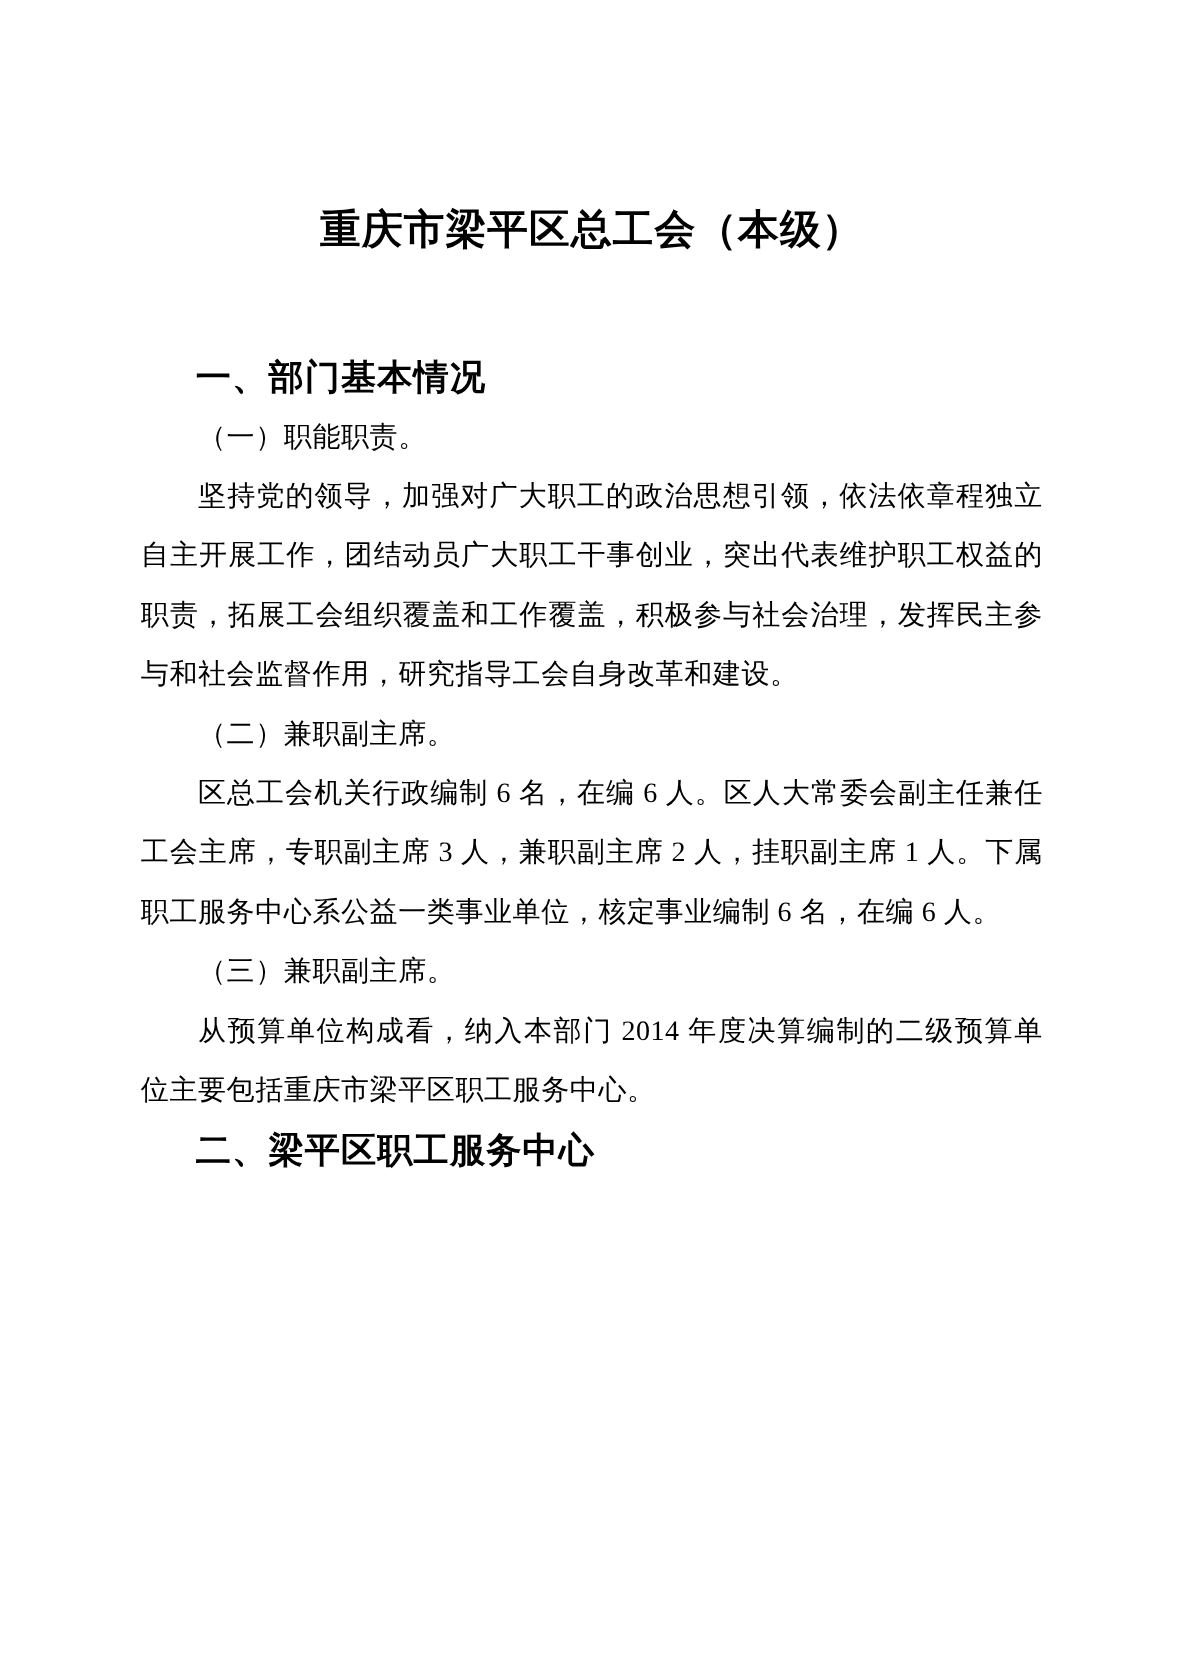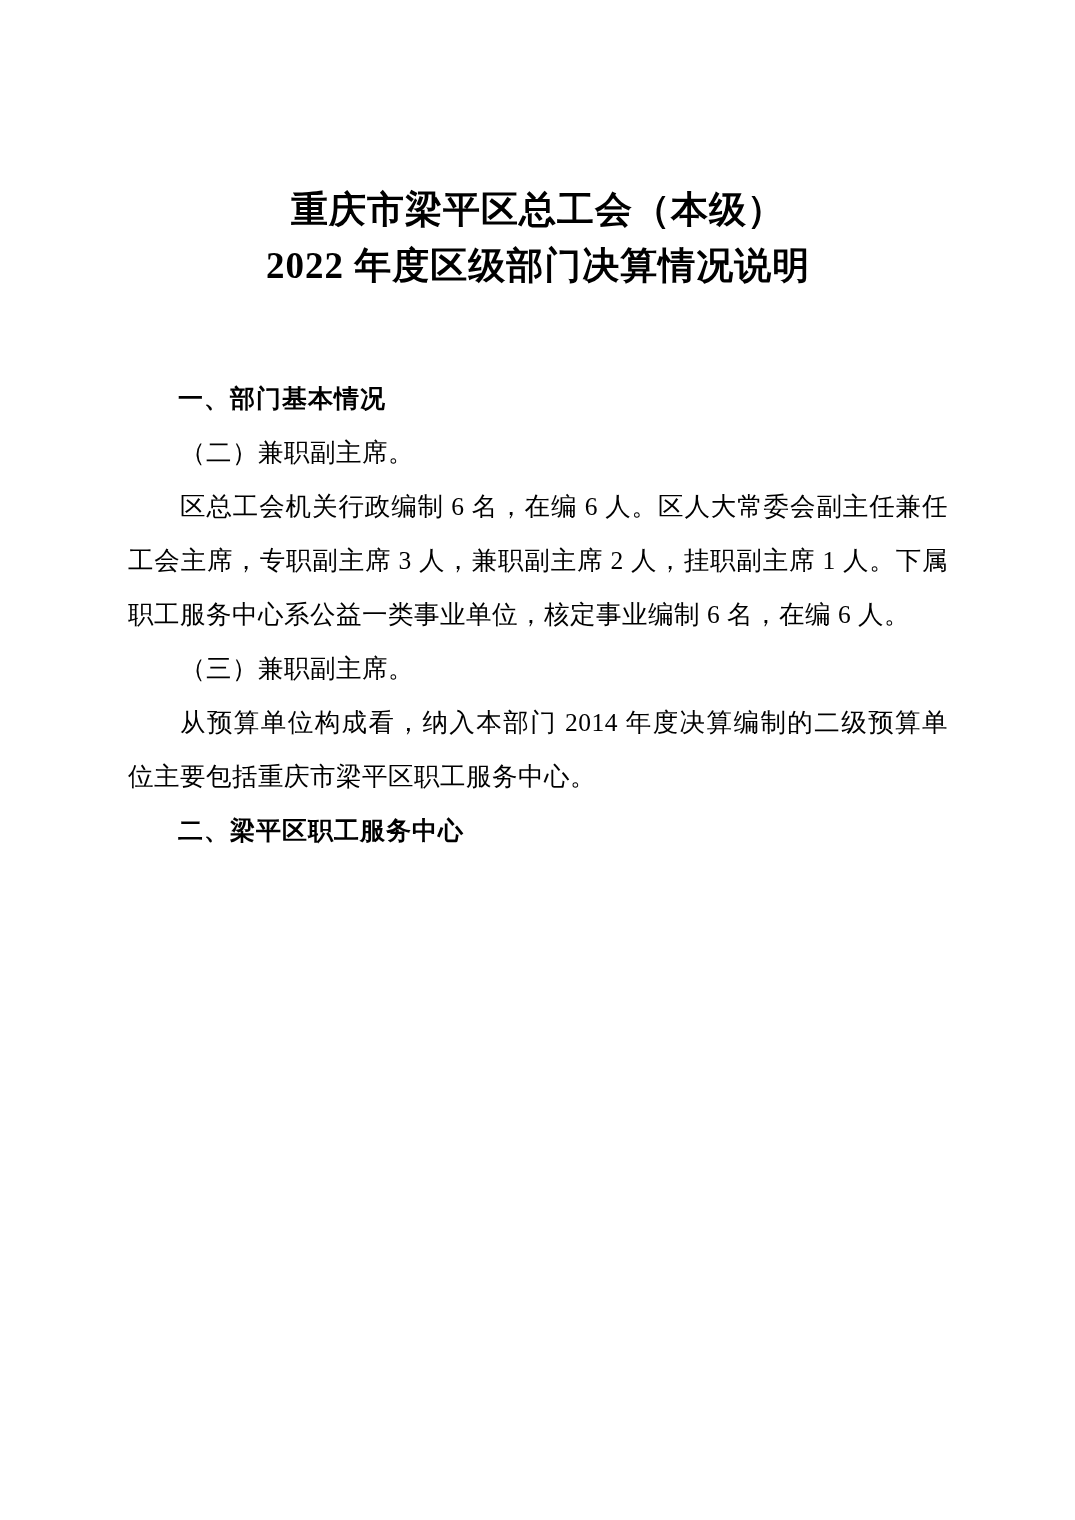--- a/index.html
+++ b/index.html
@@ -37,21 +37,21 @@
   .title-block {
     margin-top: 182px;
   }
   .title-line {
     display: block;
     white-space: nowrap;
   }
   .section-heading {
     font-family: "DejaVu Sans", "Liberation Sans", sans-serif;
     font-weight: bold;
-    font-size: 25px;
+    font-size: 32px;
     line-height: 54px;
     letter-spacing: 1px;
     margin: 0;
     text-indent: 50px;
   }
   .heading-gap-1 { margin-top: 78px; }
   .para {
     font-family: "Liberation Serif", "DejaVu Serif", serif;
     font-size: 25.5px;
     line-height: 54px;
@@ -73,28 +73,27 @@
 </head>
 <body>
 
 <div class="page">
   <div class="content">
 
     <div class="title-block">
       <div class="doc-title">
         <span class="title-line">重庆市梁平区总工会（本级）</span>
       </div>
-      <div class="doc-title">
-        <span class="title-line">2022 年度区级部门决算情况说明</span>
-      </div>
     </div>
 
     <h2 class="section-heading heading-gap-1">一、部门基本情况</h2>
 
+    <p class="para-sub">（一）职能职责。</p>
 
+    <p class="para">坚持党的领导，加强对广大职工的政治思想引领，依法依章程独立自主开展工作，团结动员广大职工干事创业，突出代表维护职工权益的职责，拓展工会组织覆盖和工作覆盖，积极参与社会治理，发挥民主参与和社会监督作用，研究指导工会自身改革和建设。</p>
 
     <p class="para-sub">（二）兼职副主席。</p>
 
 
     <p class="para">区总工会机关行政编制 6 名，在编 6 人。区人大常委会副主任兼任工会主席，专职副主席 3 人，兼职副主席 2 人，挂职副主席 1 人。下属职工服务中心系公益一类事业单位，核定事业编制 6 名，在编 6 人。</p>
 
     <p class="para-sub">（三）兼职副主席。</p>
 
     <p class="para">从预算单位构成看，纳入本部门 2014 年度决算编制的二级预算单位主要包括重庆市梁平区职工服务中心。</p>
 

